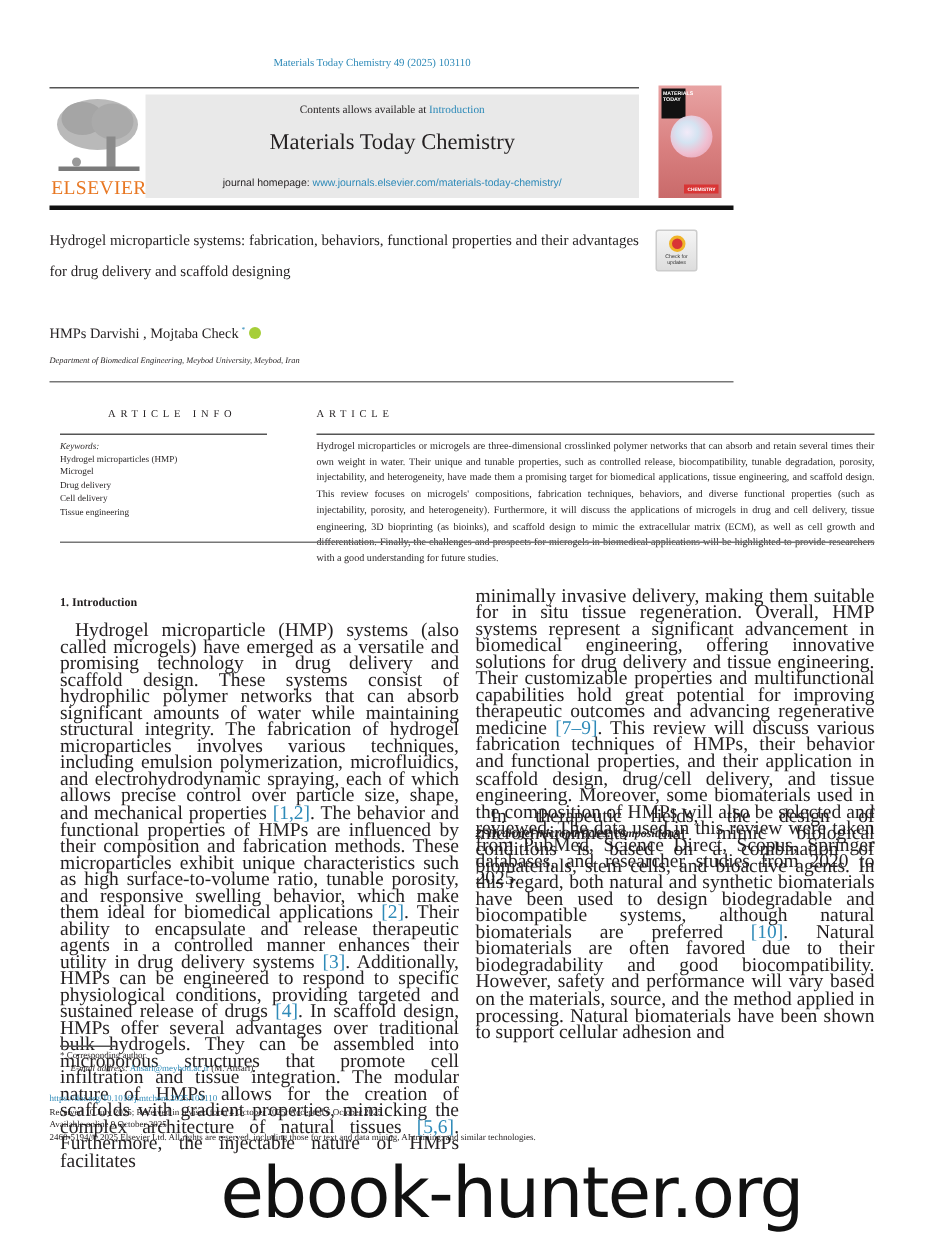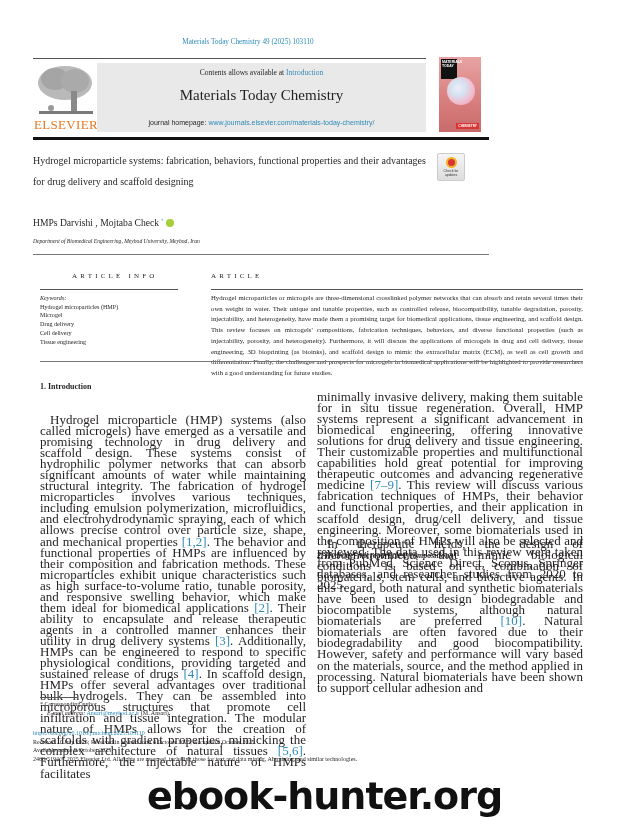--- a/index.html
+++ b/index.html
@@ -46,31 +46,31 @@
     .keywords { position: absolute; top: 294px; left: 40px; font-size: 6.1px; line-height: 8.7px; color: #231f20; }
     .keywords .kw-label { font-style: italic; }
     .abstract-text { position: absolute; top: 293px; left: 211px; width: 372px; font-size: 6.75px; line-height: 10.7px; text-align: justify; color: #231f20; }
     .abstract-rule { position: absolute; top: 361px; left: 40px; width: 543px; height: 1px; background: #777; }
 
     .col { position: absolute; font-size: 13px; line-height: 11.05px; text-align: justify; color: #231f20; }
     .col-left { top: 414px; left: 40px; width: 266px; }
     .col-right { top: 391px; left: 317px; width: 266px; }
     .col p { text-indent: 10px; }
     .sec-head { position: absolute; font-size: 8px; font-weight: bold; color: #231f20; }
-    .sec1 { top: 382px; left: 40px; }
+    .sec1 { top: 397px; left: 40px; }
     .sec2 { top: 551px; left: 317px; font-style: italic; }
     .col-right2 { top: 538px; left: 317px; width: 266px; }
 
     .fn-rule { position: absolute; top: 697px; left: 40px; width: 37px; height: 1px; background: #555; }
     .footnote { position: absolute; top: 700px; left: 40px; font-size: 6px; line-height: 8.5px; color: #231f20; }
     .footnote .indent { padding-left: 7px; }
     .footnote em { font-style: italic; }
     .pubinfo { position: absolute; top: 729px; left: 33px; font-size: 6px; line-height: 8.5px; color: #231f20; }
 
-    .watermark { position: absolute; top: 768px; left: 147px; font-family: "DejaVu Sans", sans-serif; font-weight: bold; font-size: 38px; line-height: 56px; color: #111; letter-spacing: -1px; white-space: nowrap; }
+    .watermark { position: absolute; top: 768px; left: 147px; font-family: "DejaVu Sans", sans-serif; font-weight: normal; font-size: 47px; line-height: 56px; color: #111; letter-spacing: -1px; white-space: nowrap; }
   </style>
 </head>
 <body>
 
 <div class="running-head">Materials Today Chemistry 49 (2025) 103110</div>
 
 <div class="masthead-rule-top"></div>
 
 <div class="elsevier-logo">
   <svg class="elsevier-tree" viewBox="0 0 60 54">

